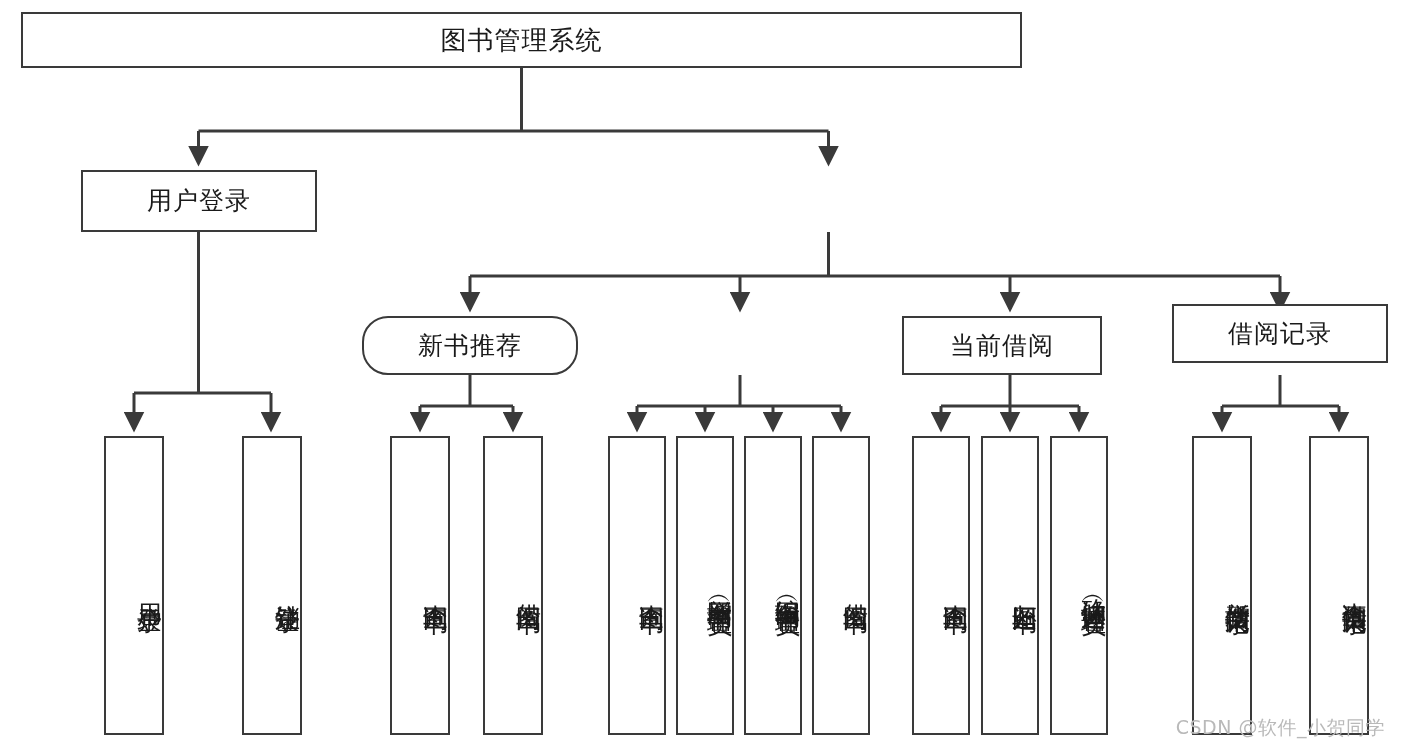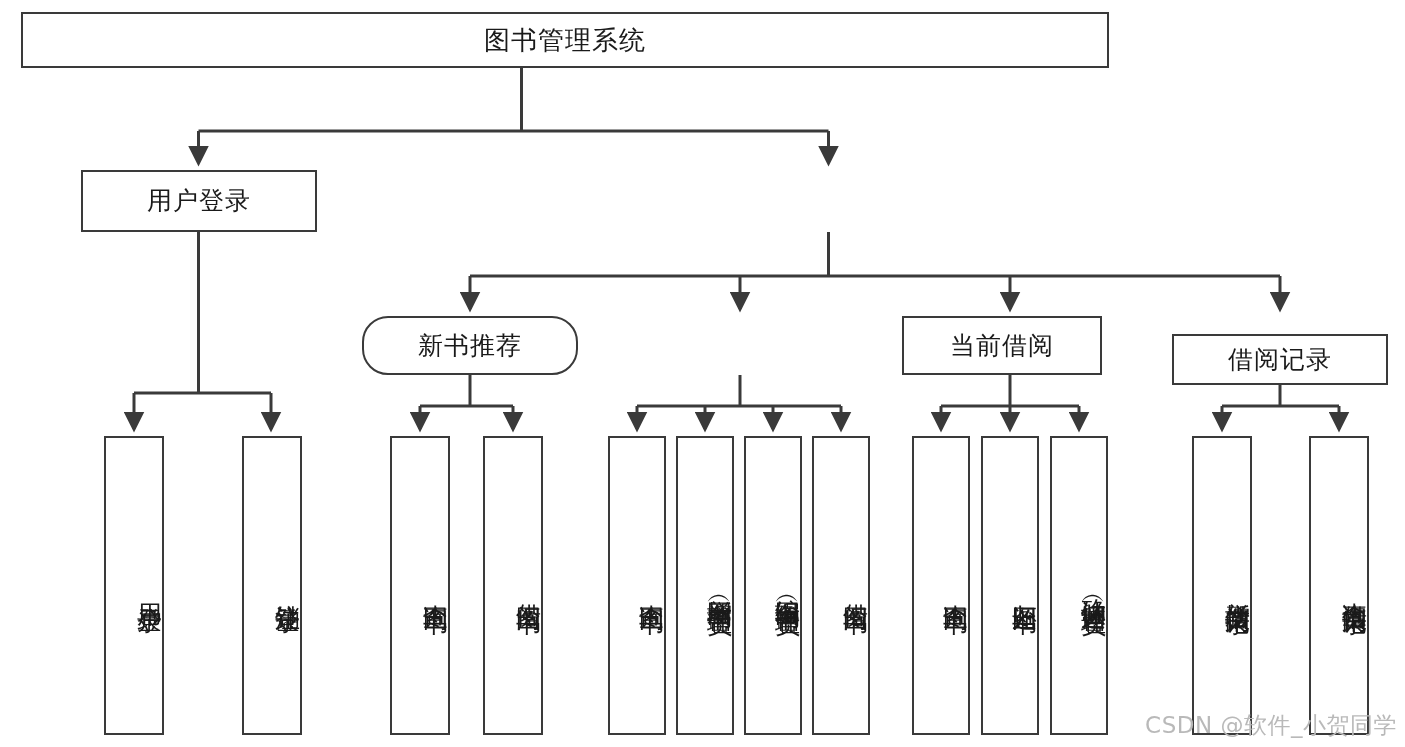--- a/index.html
+++ b/index.html
@@ -54,23 +54,23 @@
   .node.vert .vtext {
     writing-mode: vertical-rl;
     text-orientation: upright;
     white-space: nowrap;
   }
   .node.root {
     font-size: 26px;
   }
   #watermark {
     position: absolute;
-    right: 8px;
+    right: 20px;
     bottom: 6px;
-    font-size: 23px;
+    font-size: 19px;
     color: #b9b9b9;
     letter-spacing: 0.5px;
     z-index: 5;
     white-space: nowrap;
   }
 </style>
 </head>
 <body>
 
 <div id="canvas">
@@ -118,35 +118,35 @@
       <path d="M 1010 406 L 1010 429" marker-end="url(#arrow)"></path>
       <path d="M 1079 406 L 1079 429" marker-end="url(#arrow)"></path>
 
       <path d="M 1280 375 L 1280 406"></path>
       <path d="M 1222 406 L 1339 406"></path>
       <path d="M 1222 406 L 1222 429" marker-end="url(#arrow)"></path>
       <path d="M 1339 406 L 1339 429" marker-end="url(#arrow)"></path>
     </g>
   </svg>
 
-  <div class="node horiz root" style="left:21px; top:12px; width:1088px; height:56px;">
+  <div class="node horiz root" style="left:21px; top:12px; width:1001px; height:56px;">
     <span>图书管理系统</span>
   </div>
 
   <div class="node horiz" style="left:81px; top:170px; width:236px; height:62px;">
     <span>用户登录</span>
   </div>
 
   <div class="node horiz" style="left:362px; top:316px; width:216px; height:59px;border-radius:26px;">
     <span>新书推荐</span>
   </div>
   <div class="node horiz" style="left:902px; top:316px; width:200px; height:59px;">
     <span>当前借阅</span>
   </div>
-  <div class="node horiz" style="left:1172px; top:334px; width:216px; height:51px;">
+  <div class="node horiz" style="left:1172px; top:304px; width:216px; height:59px;">
     <span>借阅记录</span>
   </div>
 
   <div class="node vert" style="left:104px; top:436px; width:60px; height:299px;">
     <span class="vtext">用户登录</span>
   </div>
   <div class="node vert" style="left:242px; top:436px; width:60px; height:299px;">
     <span class="vtext">注销登录</span>
   </div>
 

